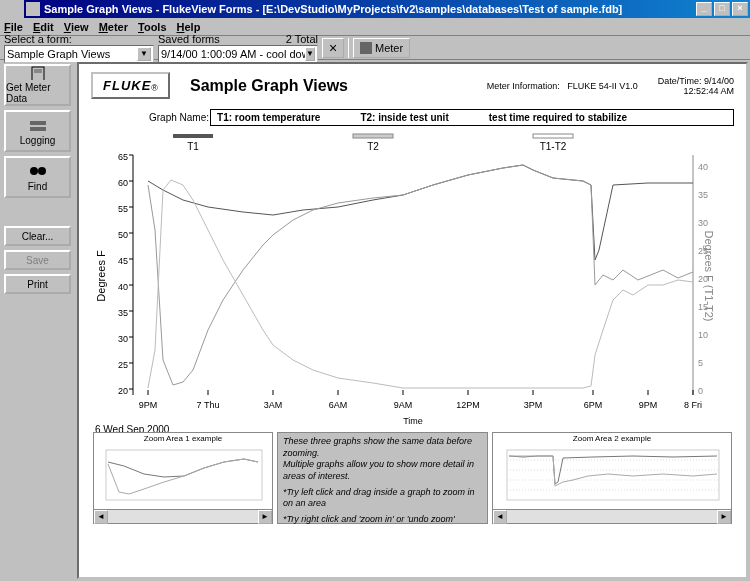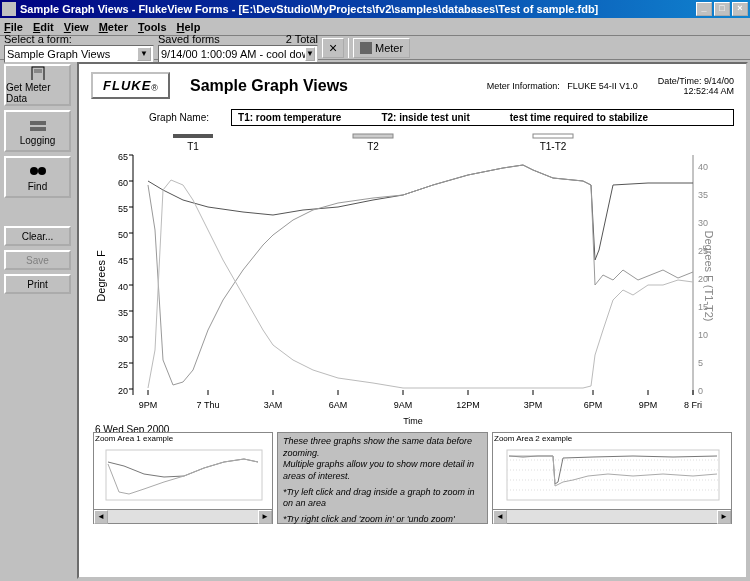--- a/index.html
+++ b/index.html
@@ -1,17 +1,17 @@
 <!DOCTYPE html>
 <html><head>
 <meta charset="utf-8">
 <style>
 * { box-sizing: border-box; margin: 0; padding: 0; font-family: "MS Sans Serif", Tahoma, sans-serif; }
 body { background: #c0c0c0; width: 750px; height: 581px; overflow: hidden; font-size: 11px; }
-.titlebar { background: linear-gradient(to right, #000080, #1084d0); color: #fff; height: 18px; display: flex; align-items: center; padding: 0 2px; font-size: 11px; }
+.titlebar { background: linear-gradient(to right, #000080, #1084d0); color: #fff; height: 18px; display: flex; align-items: center; padding: 0 2px; font-size: 11px; margin-left: 24px; }
 .titlebar-icon { width: 14px; height: 14px; background: #c0c0c0; margin-right: 4px; }
 .titlebar-text { flex: 1; font-weight: bold; }
 .titlebar-buttons { display: flex; gap: 2px; }
 .titlebar-btn { width: 16px; height: 14px; background: #c0c0c0; border: 1px outset #fff; font-size: 9px; text-align: center; line-height: 11px; font-family: Arial; font-weight: bold; }
 .menubar { background: #c0c0c0; height: 18px; display: flex; align-items: center; padding-left: 4px; font-size: 11px; border-bottom: 1px solid #808080; }
 .menubar span { margin-right: 10px; font-weight: bold; }
 .menubar u { text-decoration: underline; }
 .toolbar-row { background: #c0c0c0; height: 24px; display: flex; align-items: center; padding: 2px 4px; gap: 4px; border-bottom: 1px solid #808080; }
 .toolbar-label { font-size: 11px; }
 .dropdown { background: #fff; border: 1px inset #c0c0c0; height: 18px; font-size: 11px; padding: 1px 2px; display: flex; align-items: center; justify-content: space-between; }
@@ -35,21 +35,21 @@
 .graphname-box { border: 1px solid #000; flex: 1; padding: 2px 6px; display: flex; gap: 40px; }
 .chart-area { padding: 0 14px; position: relative; }
 svg.main-chart { display: block; }
 .axis-label-left { position: absolute; left: -4px; top: 140px; transform: rotate(-90deg); transform-origin: center; font-size: 11px; }
 .axis-label-right { position: absolute; right: -8px; top: 140px; transform: rotate(90deg); transform-origin: center; font-size: 11px; color: #888; }
 .date-label { font-size: 10px; position: absolute; }
 .bottom-panels { display: flex; padding: 2px 14px 4px; gap: 4px; height: 98px; }
 .thumb-panel { border: 1px solid #888; position: relative; background: #fff; }
 .thumb-panel.left { width: 180px; }
 .thumb-panel.right { width: 240px; }
-.thumb-title { font-size: 8px; text-align: left; padding: 1px; }
+.thumb-title { font-size: 8px; text-align: center; padding: 1px; }
 .thumb-scrollbar { position: absolute; bottom: 0; left: 0; right: 0; height: 14px; background: #c0c0c0; border-top: 1px solid #888; display: flex; }
 .thumb-scrollbar .sb-btn { width: 14px; height: 14px; border: 1px outset #fff; font-size: 8px; text-align: center; line-height: 11px; }
 .thumb-scrollbar .sb-track { flex: 1; background: #e0e0e0; }
 .info-panel { flex: 1; background: #c0c0c0; border: 1px solid #888; padding: 3px 5px; font-size: 9px; font-style: italic; line-height: 1.3; }
 </style>
 </head>
 <body>
 
 <div class="titlebar">
   <div class="titlebar-icon"></div>
@@ -142,21 +142,21 @@
         &nbsp;&nbsp;<span>FLUKE 54-II   V1.0</span>
       </div>
       <div class="datetime">
         <span>Date/Time:</span>
         <span>9/14/00</span><br>
         <span>12:52:44 AM</span>
       </div>
     </div>
 
     <div class="graphname-row">
-      <span style="margin-right:22px;">Graph Name:</span>
+      <span style="margin-right:1px;">Graph Name:</span>
       <div class="graphname-box">
         <b>T1: room temperature</b>
         <b>T2: inside test unit</b>
         <b>test time required to stabilize</b>
       </div>
     </div>
 
     <div class="chart-area">
       <div class="axis-label-left">Degrees F</div>
       <div class="axis-label-right">Degrees F (T1-T2)</div>

